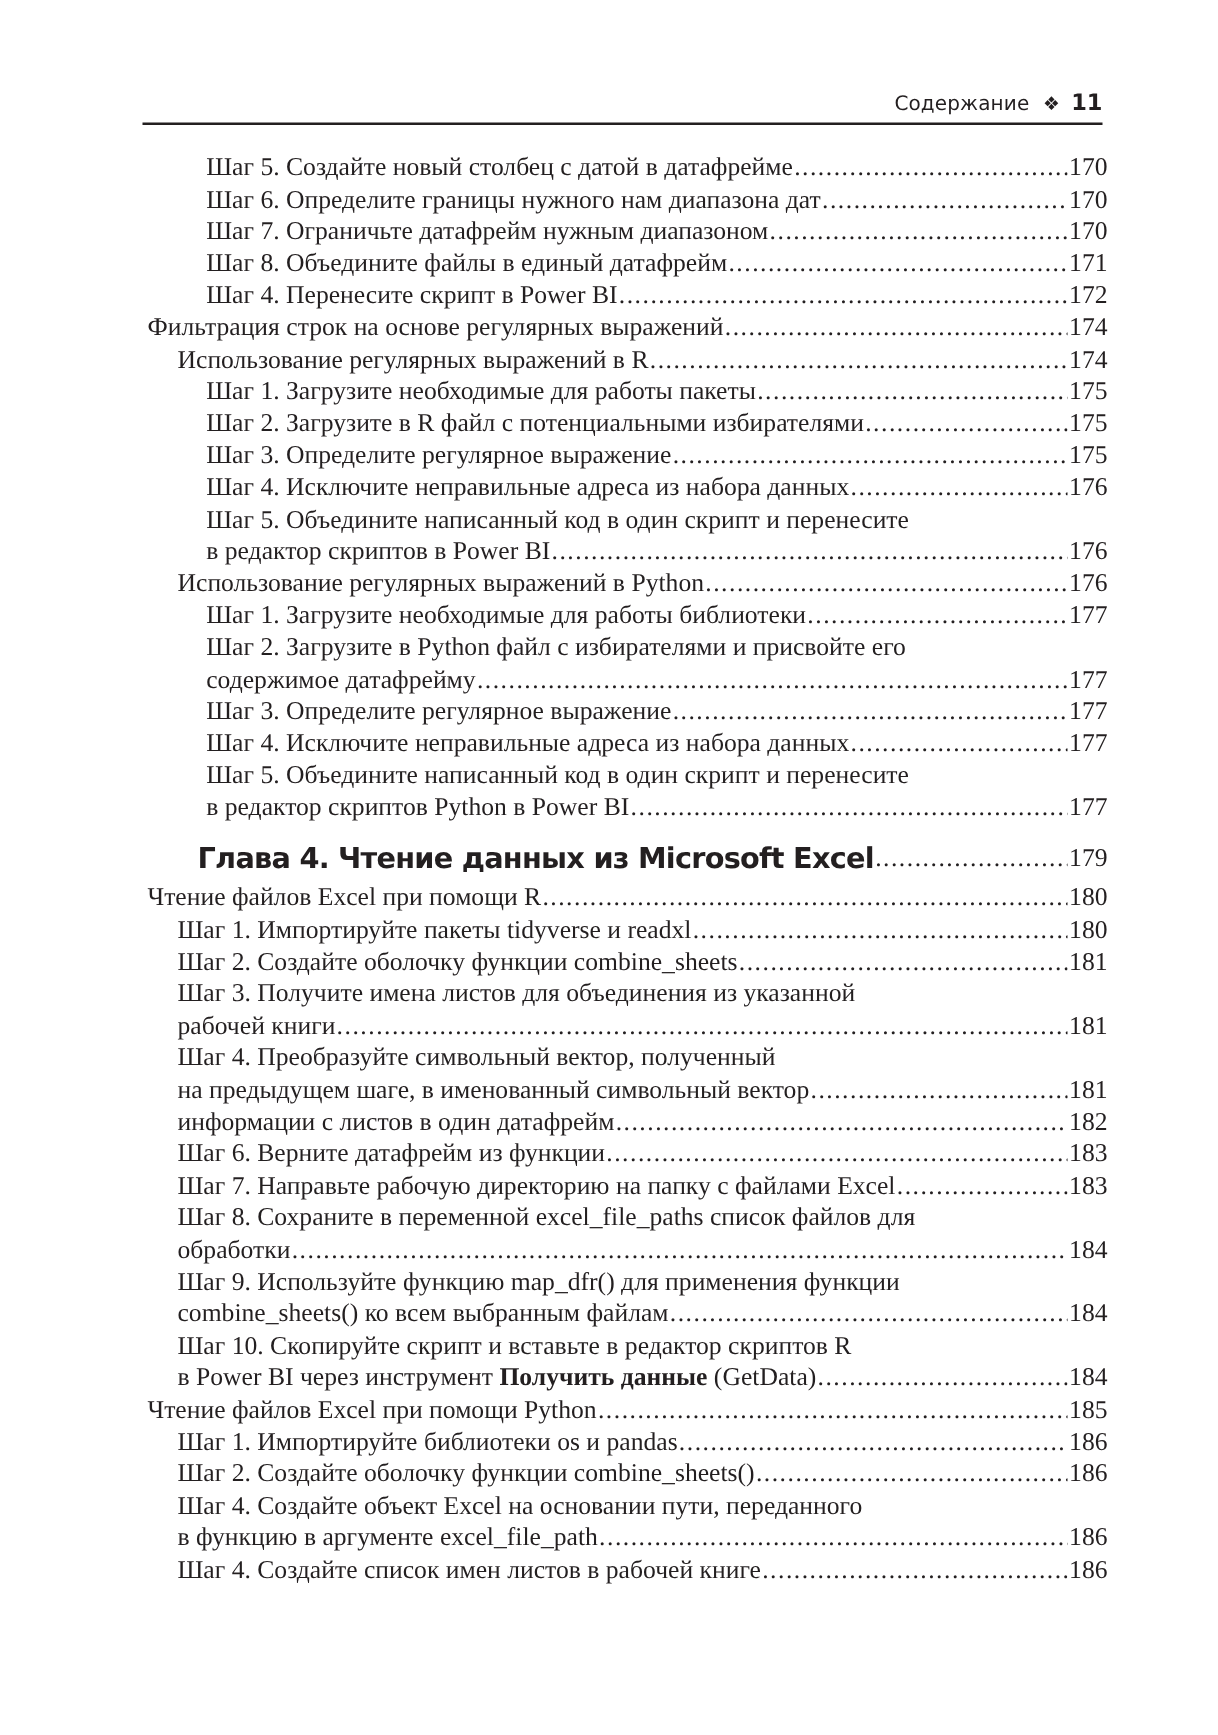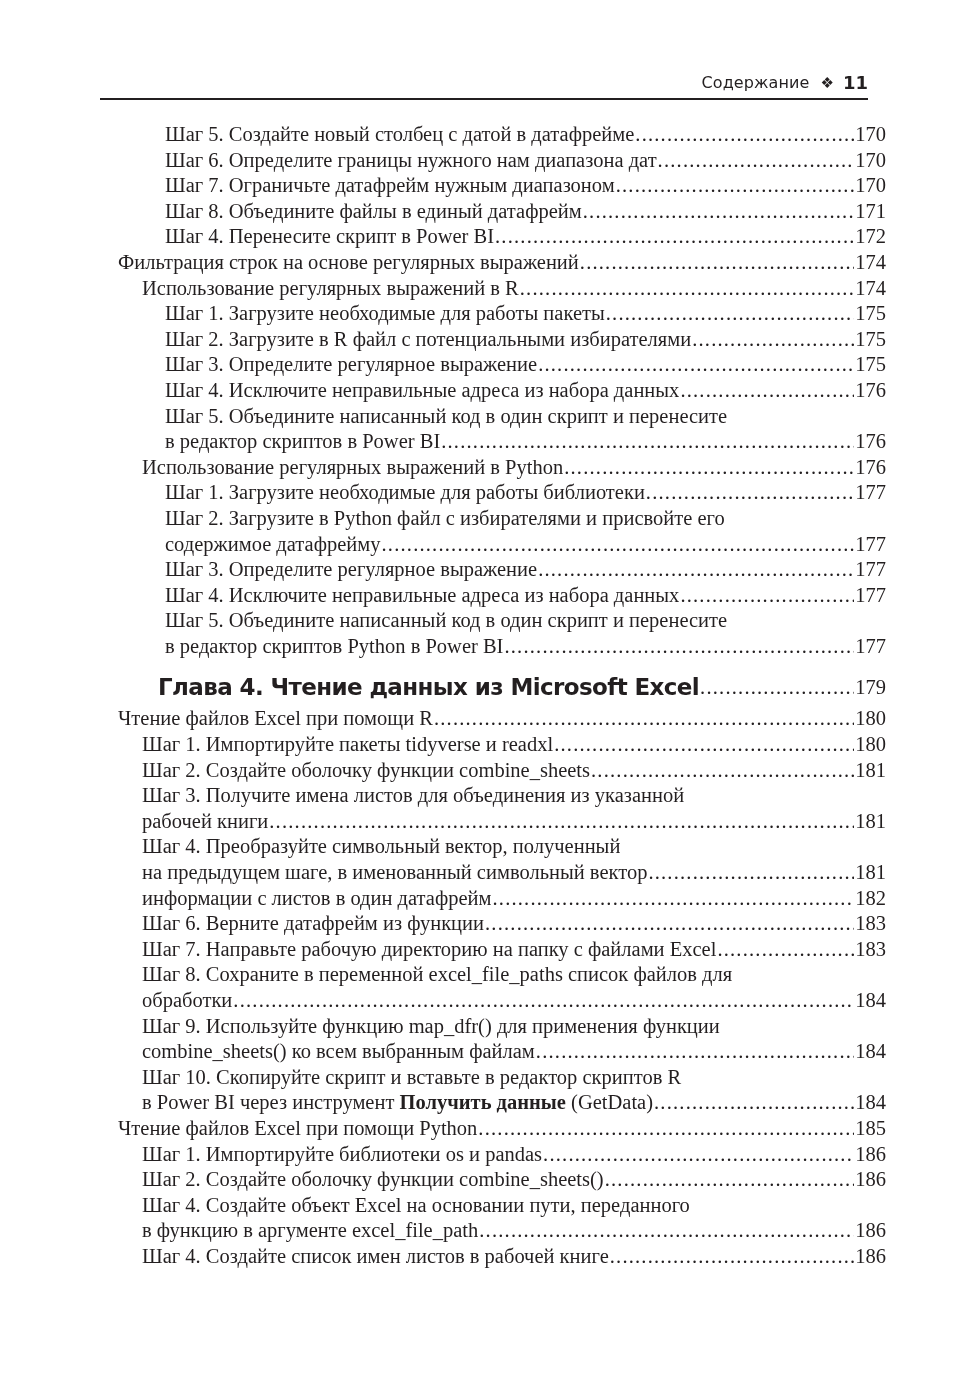--- a/index.html
+++ b/index.html
@@ -1,17 +1,17 @@
 <!DOCTYPE html>
 <html><head>
 <meta charset="utf-8">
 <style>
   html, body { margin: 0; padding: 0; background: #ffffff; }
   body { width: 974px; height: 1388px; position: relative; overflow: hidden; font-family: "Liberation Serif", "DejaVu Serif", serif; color: #231f20; }
-  .header { position: absolute; left: 100px; top: 70px; width: 768px; height: 28px; border-bottom: 2px solid #231f20; }
+  .header { position: absolute; left: 114px; top: 70px; width: 768px; height: 28px; border-bottom: 2px solid #231f20; }
   .header-right { position: absolute; right: 0; top: 2px; font-family: "DejaVu Sans", "Liberation Sans", sans-serif; font-size: 16px; color: #231f20; display: flex; align-items: center; }
   .header-title { letter-spacing: 0.1px; }
   .header-orn { margin: 0 9px 0 11px; font-size: 15px; }
   .header-page { font-weight: bold; font-size: 18px; }
   .toc { position: absolute; left: 118px; top: 122px; width: 768px; }
   .entry { display: flex; align-items: baseline; font-size: 20.5px; line-height: 25.6px; height: 25.6px; white-space: nowrap; }
   .entry.l1 { padding-left: 0; }
   .entry.l2 { padding-left: 24px; }
   .entry.l3 { padding-left: 47px; }
   .entry .t { flex: 0 0 auto; }

